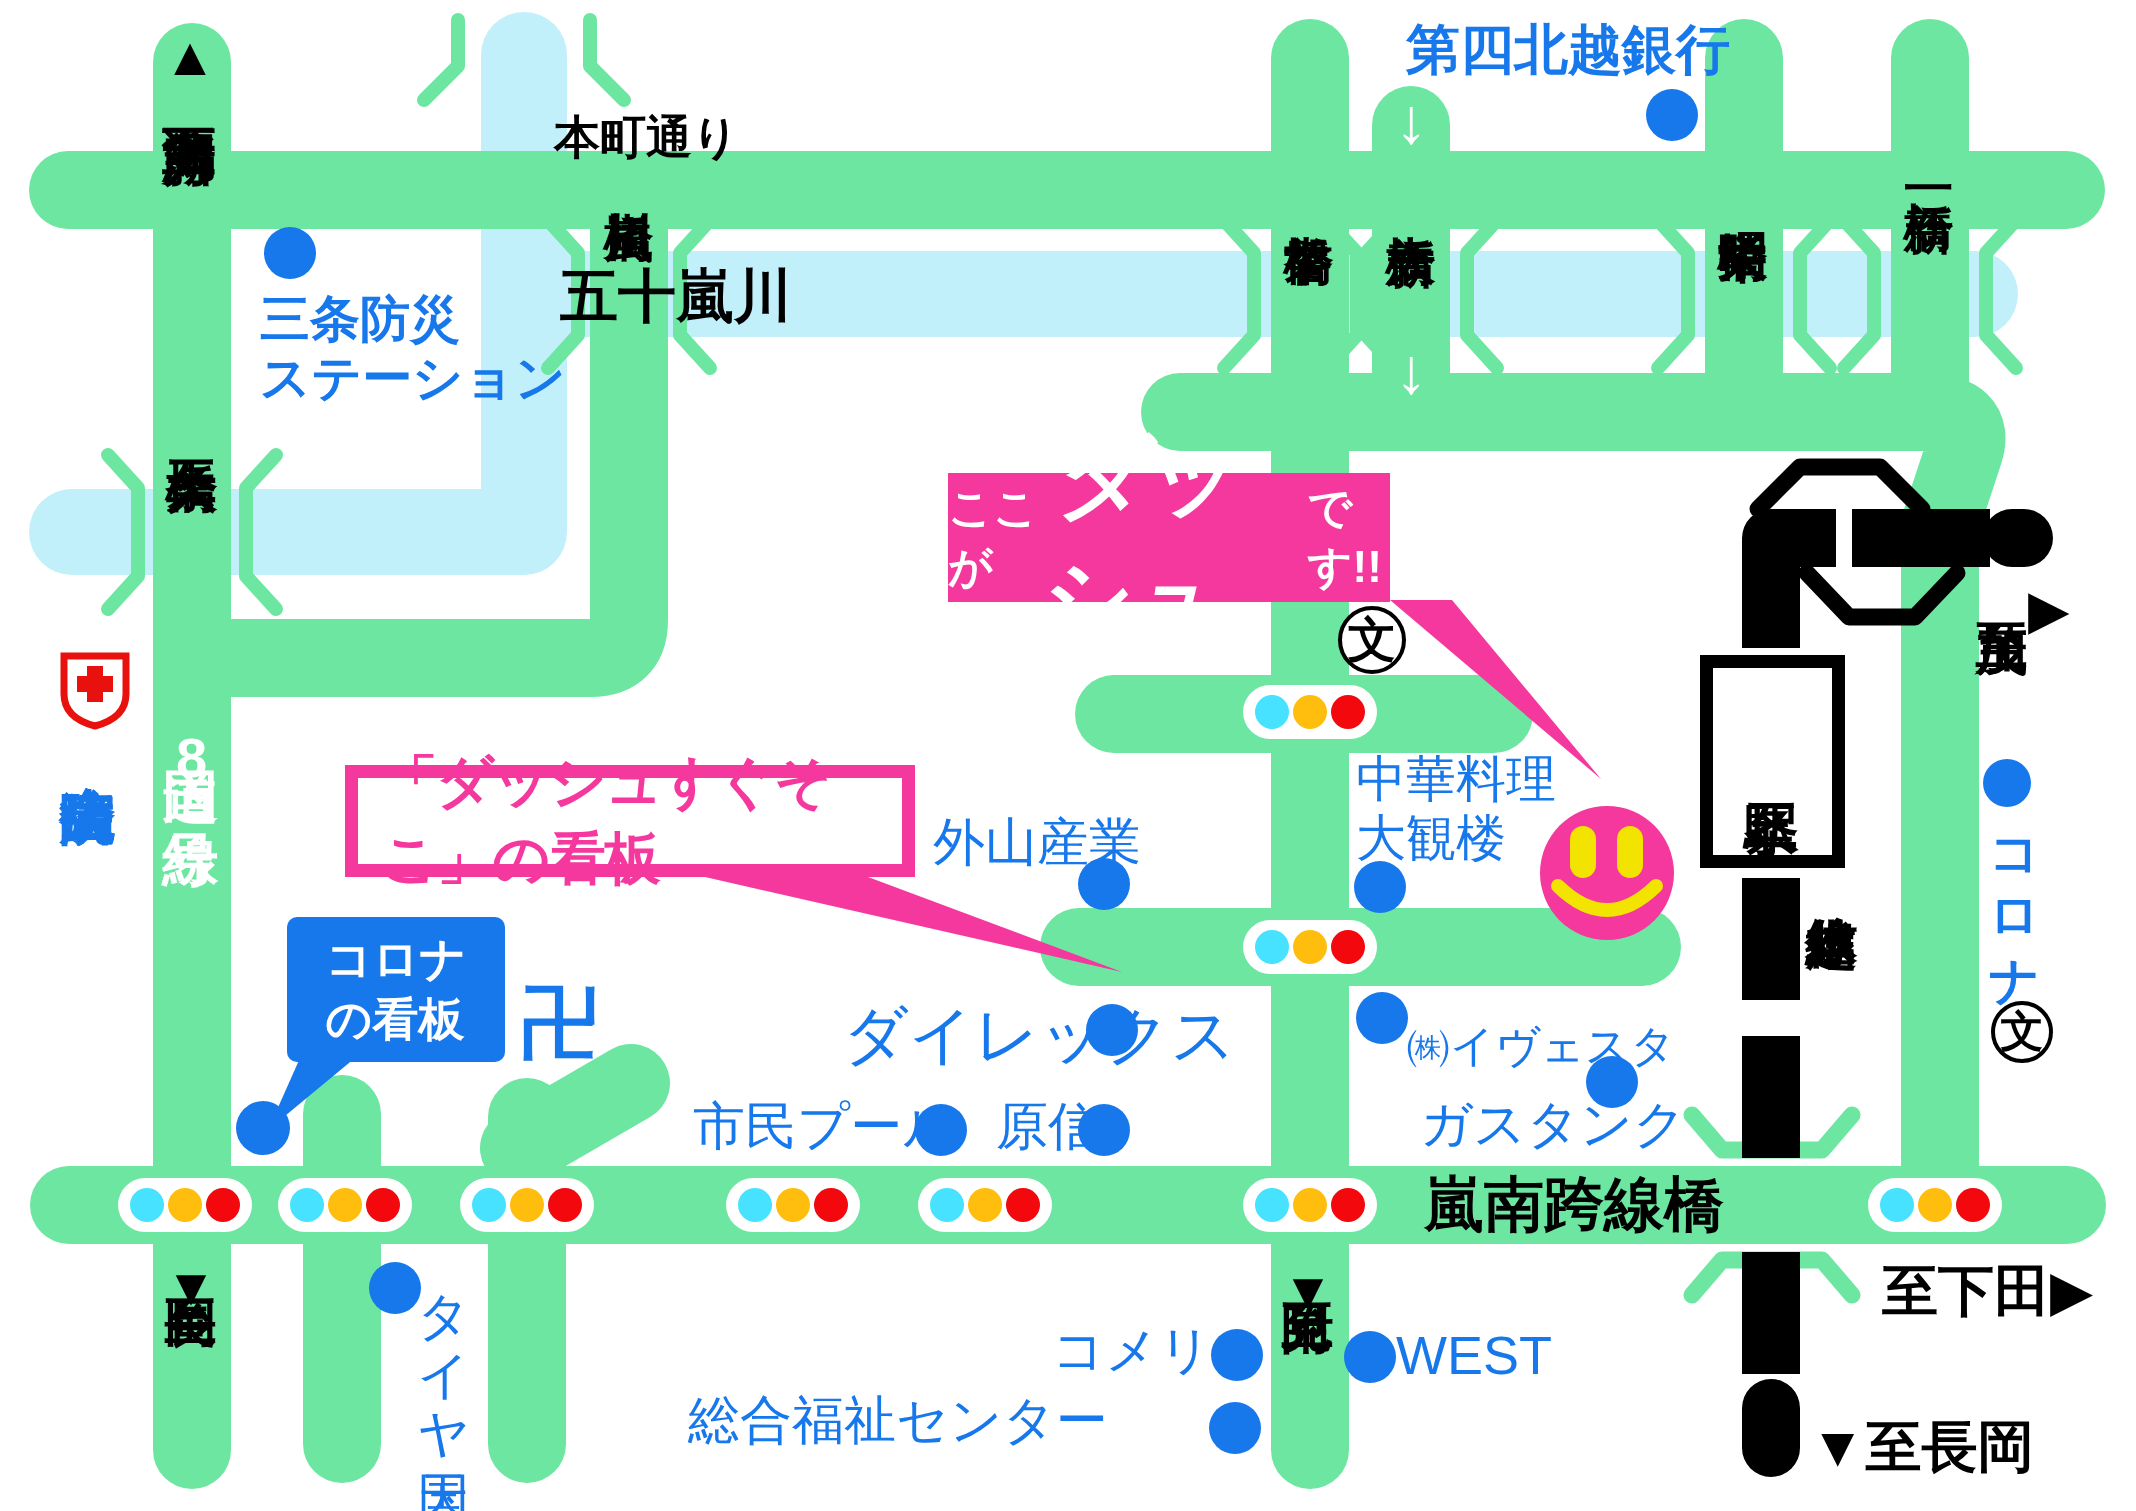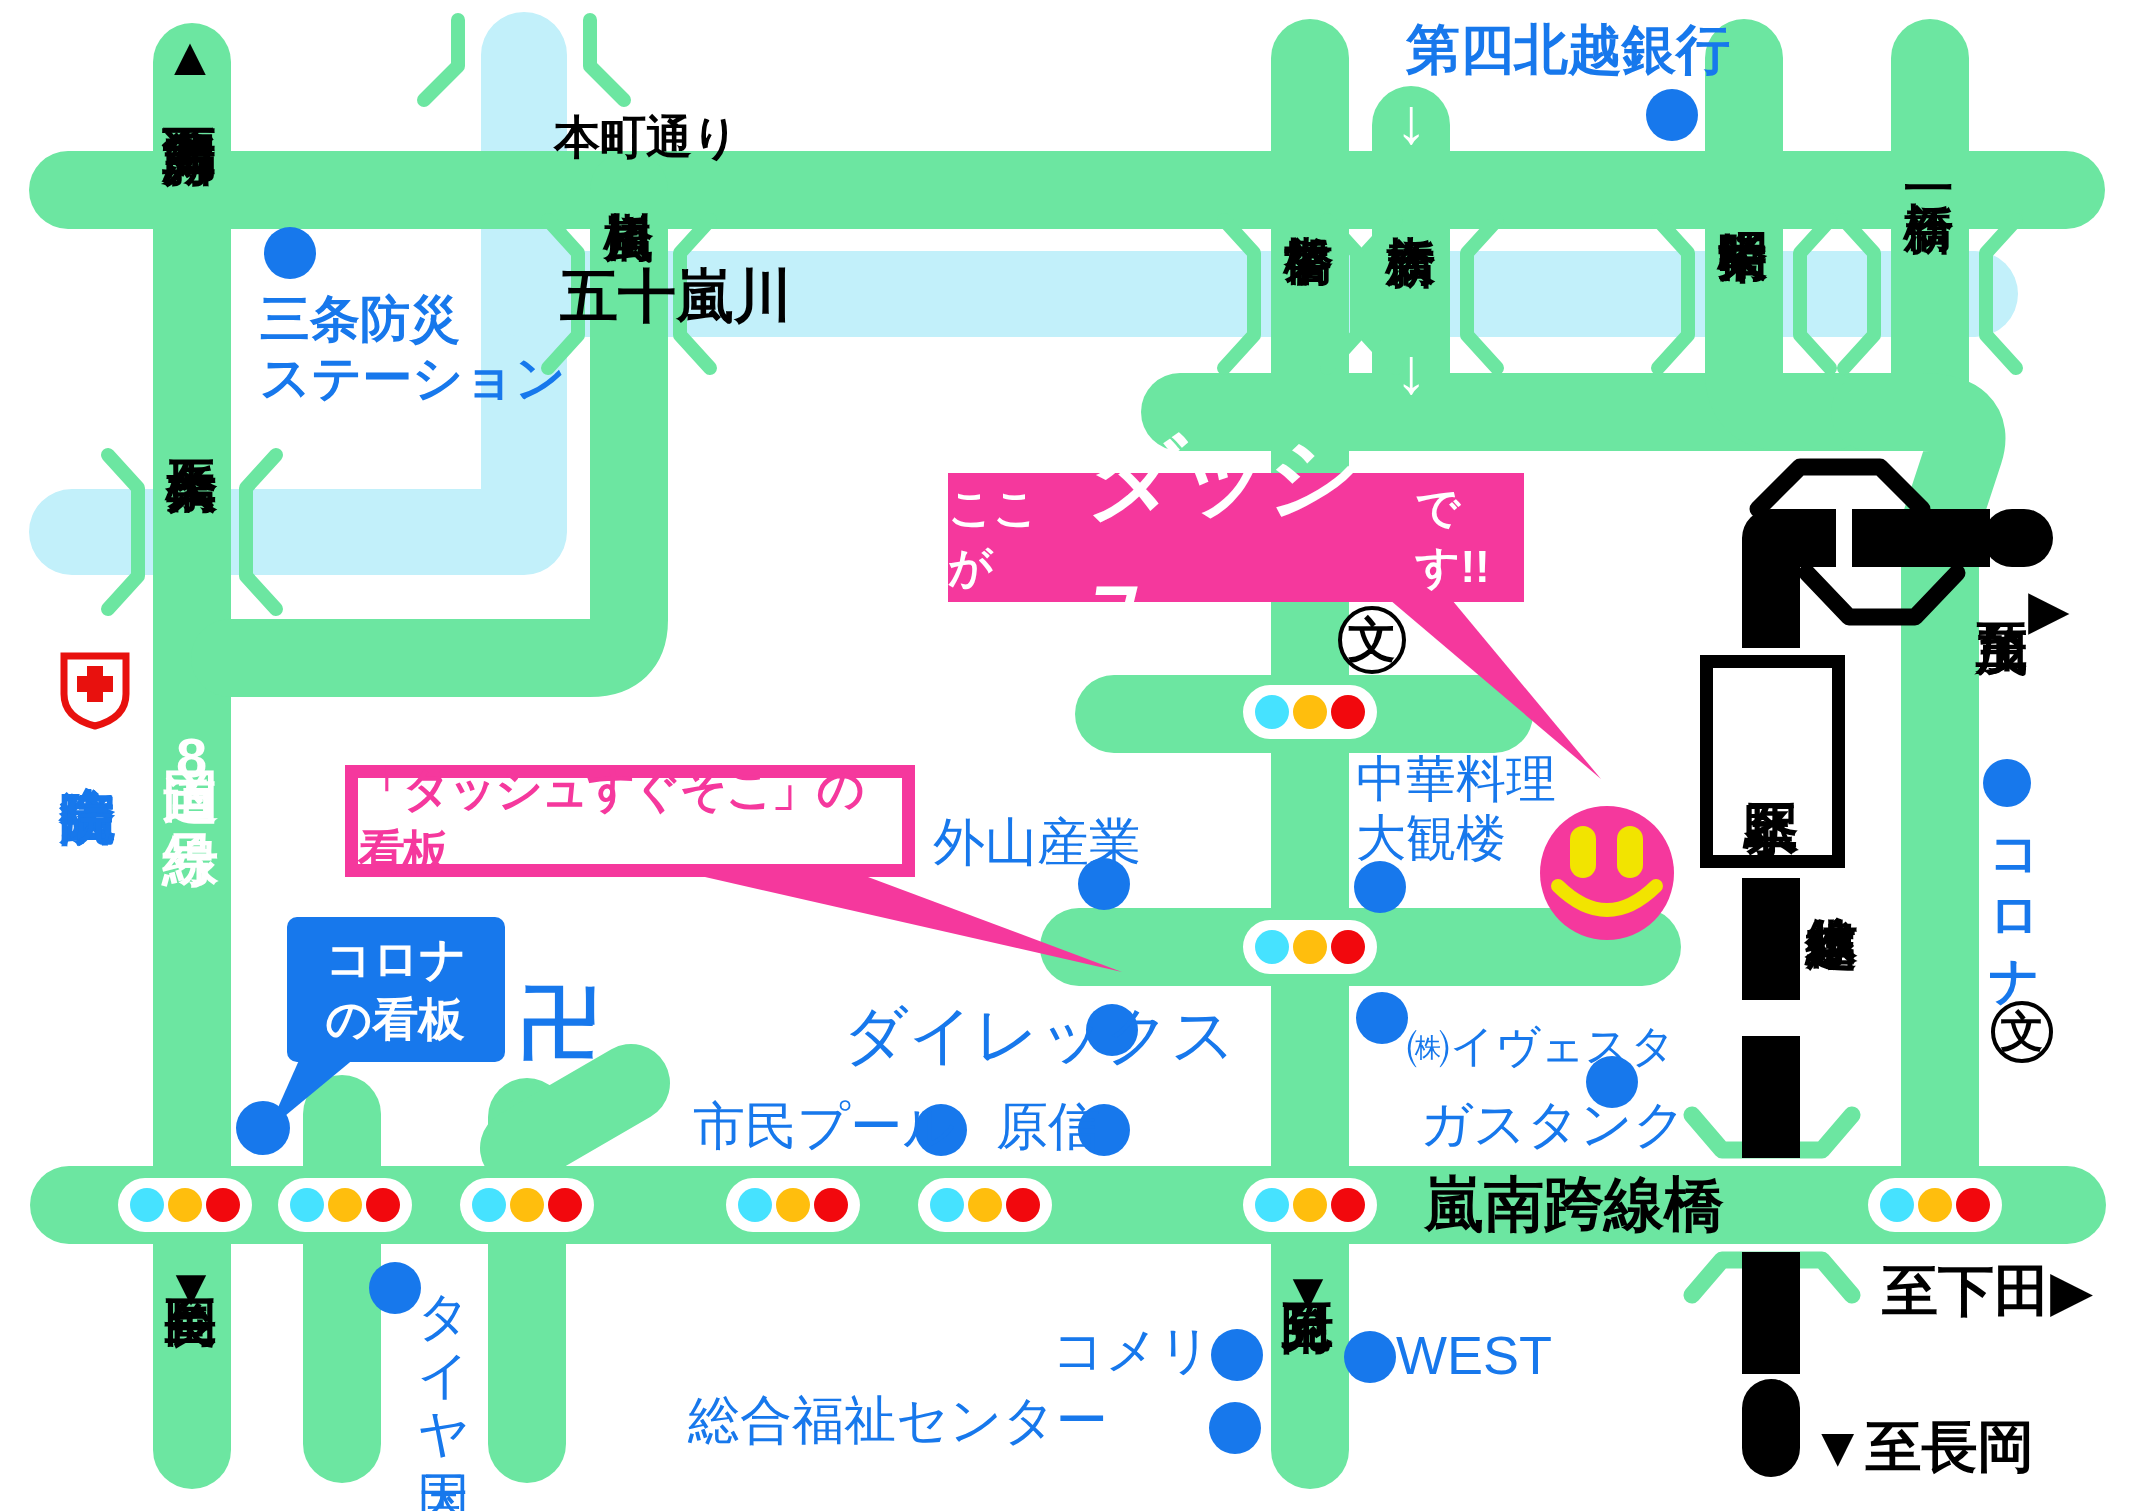--- a/index.html
+++ b/index.html
@@ -12,22 +12,22 @@
   .c-black{color:#000;}
   .c-blue{color:#1778EC;}
   .c-white{color:#fff;}
   .school{position:absolute;border:4px solid #000;border-radius:50%;background:#fff;
           color:#000;display:flex;align-items:center;justify-content:center;font-weight:bold;}
   .corona-box{position:absolute;left:287px;top:917px;width:218px;height:145px;background:#1778EC;
           border-radius:10px;color:#fff;font-weight:bold;font-size:46px;line-height:1.3;
           display:flex;align-items:center;justify-content:center;text-align:left;white-space:pre-line;}
   .sign-box{position:absolute;left:345px;top:765px;width:570px;height:112px;background:#fff;
           border:13px solid #F5389D;box-sizing:border-box;display:flex;align-items:center;
-          justify-content:center;font-weight:bold;font-size:47px;color:#F5389D;letter-spacing:-2px;}
-  .callout-box{position:absolute;left:948px;top:473px;width:576px;height:129px;background:#F5389D;
+          justify-content:center;font-weight:bold;font-size:57px;color:#F5389D;letter-spacing:-2px;padding-left:23px;}
+  .callout-box{position:absolute;left:948px;top:473px;width:442px;height:129px;background:#F5389D;
           display:flex;align-items:center;justify-content:center;gap:10px;color:#fff;}
   .callout-box .small{font-weight:bold;font-size:44px;}
   .callout-box .brand{font-weight:bold;font-size:90px;transform:skewX(-8deg);letter-spacing:-3px;}
   .station-box{position:absolute;left:1700px;top:655px;width:145px;height:213px;background:#fff;
           border:13px solid #000;box-sizing:border-box;display:flex;align-items:center;justify-content:center;}
   .station-box .map-label{position:static;}
   .white-arrow{position:absolute;color:#fff;font-weight:bold;font-size:64px;width:54px;text-align:center;}
 </style>
 </head>
 <body>

